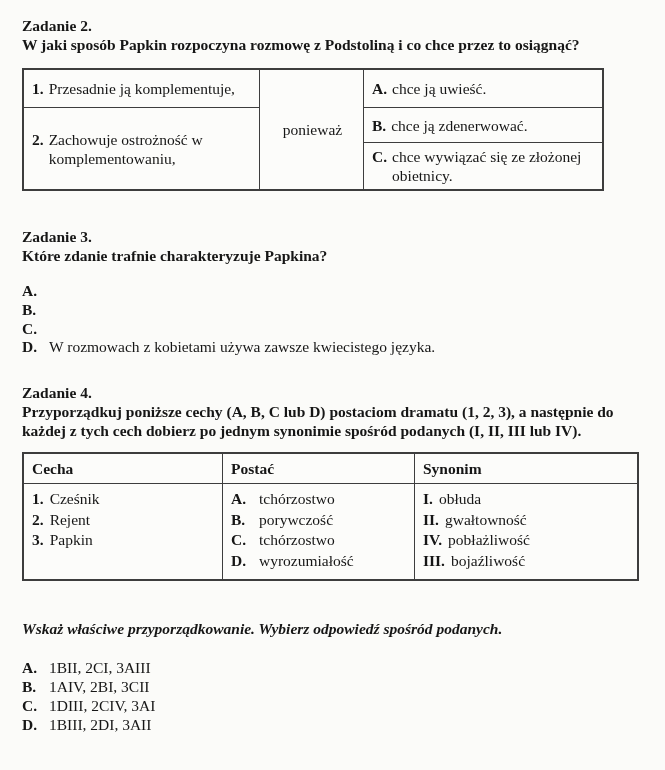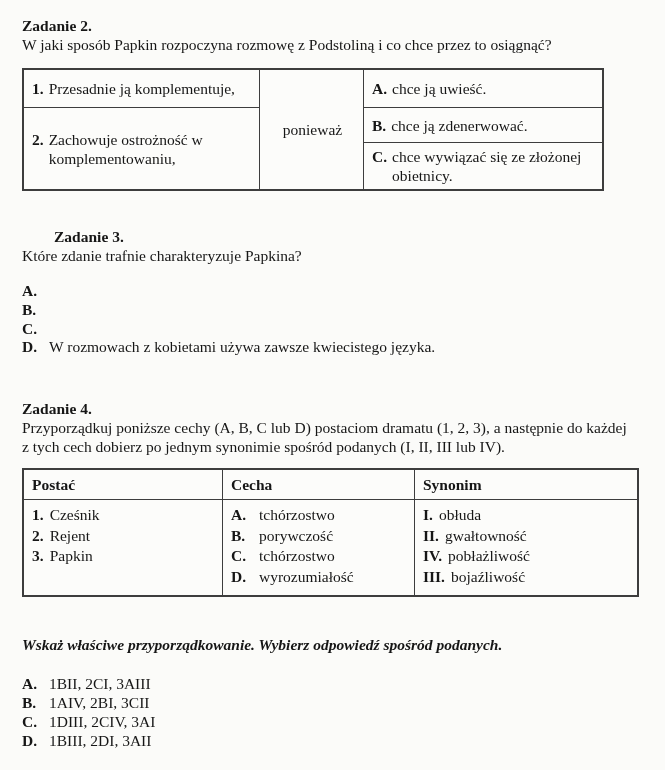--- a/index.html
+++ b/index.html
@@ -4,21 +4,21 @@
 <style>
   html,body{margin:0;padding:0;}
   body{
     width:665px;height:770px;overflow:hidden;
     background:#fbfbf9;color:#161616;
     font-family:"Liberation Serif","DejaVu Serif",serif;
     font-size:15.5px;line-height:19px;
   }
   .page{padding:16px 20px 0 22px;}
   .task-title{font-weight:bold;margin:0;}
-  .question{font-weight:normal;margin:0;width:620px;}
+  .question{font-weight:bold;margin:0;width:620px;}
   .opt-list{margin:0;}
   .opt{display:flex;line-height:18.8px;}
   .opt .marker{font-weight:bold;width:27px;flex:0 0 27px;}
   .marker{font-weight:bold;}
 
   
   .t1{
     display:grid;
     grid-template-columns:236px 104px 238px;
     grid-template-rows:38px 35px 46px;
@@ -45,23 +45,23 @@
     width:613px;margin-top:12px;
     background:#fcfcfa;
   }
   .t2 .hcell{font-weight:bold;display:flex;align-items:center;padding:2px 8px;box-sizing:border-box;border-bottom:1.6px solid #3d3d3d;}
   .t2 .bcell{padding:5px 8px 8px;box-sizing:border-box;}
   .t2 .colsep{border-right:1.6px solid #3d3d3d;}
   .t2 .row{display:flex;line-height:20.5px;}
   .t2 .row .marker{margin-right:6px;white-space:nowrap;}
   .t2 .cecha .marker{min-width:24px;margin-right:4px;}
 
-  .gap-z3{margin-top:36px;margin-left:32px;}
+  .gap-z3{margin-top:36px;}
   .gap-z3-opts{margin-top:17px;}
-  .gap-z4{margin-top:42px;}
+  .gap-z4{margin-top:26px;}
   .followup{font-weight:bold;margin:38px 0 0 0;width:620px;font-style:italic;}
   .gap-final-opts{margin-top:21px;}
 </style>
 </head>
 <body>
 
 <div class="page">
 
   <section>
     <p class="task-title">Zadanie 2.</p>
@@ -122,22 +122,22 @@
         <span>W rozmowach z kobietami używa zawsze kwiecistego języka.</span>
       </div>
     </div>
   </section>
 
   <section>
     <p class="task-title gap-z4">Zadanie 4.</p>
     <p class="question" style="width:614px">Przyporządkuj poniższe cechy (A, B, C lub D) postaciom dramatu (1, 2, 3), a następnie do każdej z tych cech dobierz po jednym synonimie spośród podanych (I, II, III lub IV).</p>
 
     <div class="t2">
+      <div class="hcell colsep">Cecha</div>
       <div class="hcell colsep">Postać</div>
-      <div class="hcell colsep">Cecha</div>
       <div class="hcell">Synonim</div>
 
       <div class="bcell colsep">
         <div class="row">
           <span class="marker">1.</span>
           <span>Cześnik</span>
         </div>
         <div class="row">
           <span class="marker">2.</span>
           <span>Rejent</span>

